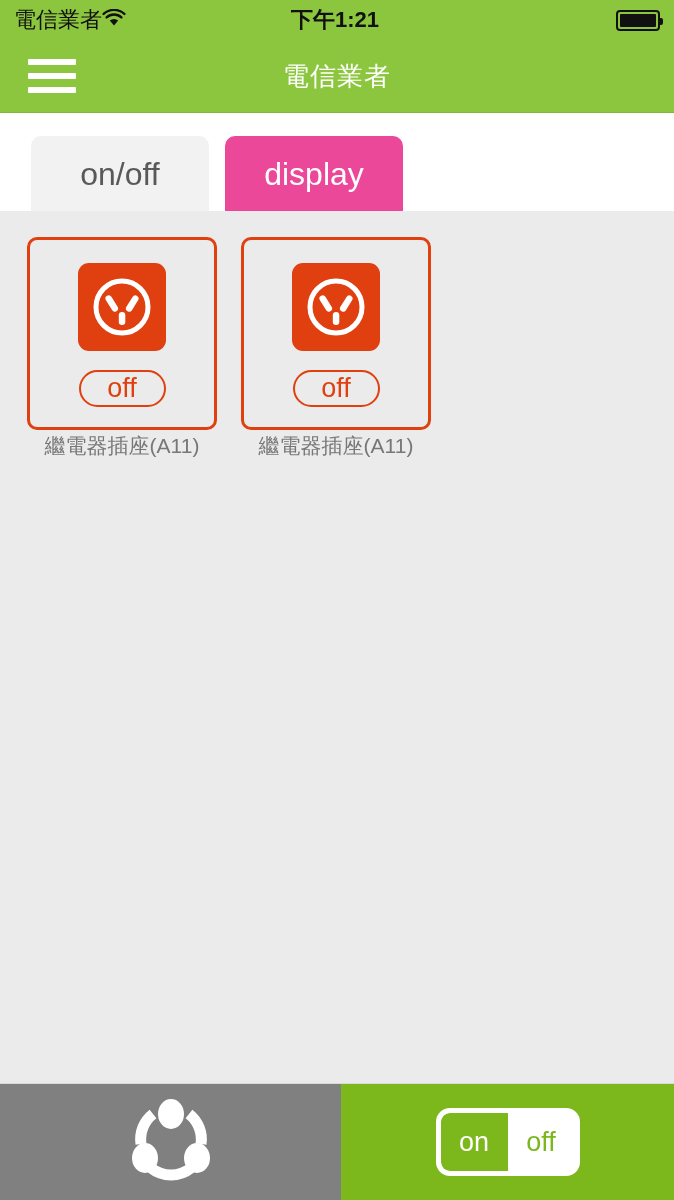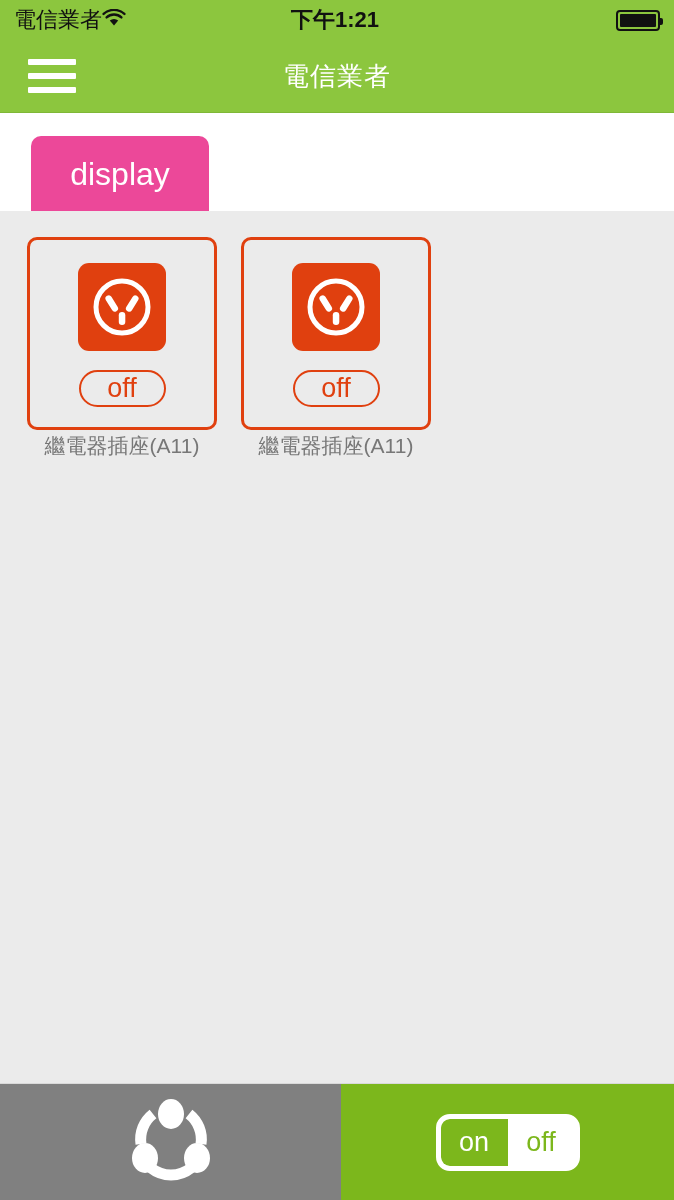--- a/index.html
+++ b/index.html
@@ -238,21 +238,21 @@
   .bottom-right {
     flex: 1;
     background: #7cb71c;
     display: flex;
     align-items: center;
     justify-content: center;
     cursor: pointer;
   }
   .onoff-toggle {
     width: 144px;
-    height: 57px;
+    height: 68px;
     border: 5px solid #ffffff;
     border-radius: 14px;
     display: flex;
     overflow: hidden;
     background: #ffffff;
     cursor: pointer;
   }
   .toggle-seg {
     flex: 1;
     display: flex;
@@ -300,20 +300,21 @@
   <div class="nav-bar">
     <div class="hamburger">
       <span></span>
       <span></span>
       <span></span>
     </div>
     <div class="nav-title">電信業者</div>
   </div>
 
   <div class="tab-strip">
+    <div class="tab active">on/off</div>
     <div class="tab inactive">display</div>
   </div>
 
   <div class="content">
     <div class="device-grid">
 
       <div class="device-cell">
         <div class="device-card">
           <div class="socket-icon">
             <svg width="66" height="66" viewBox="0 0 66 66">

